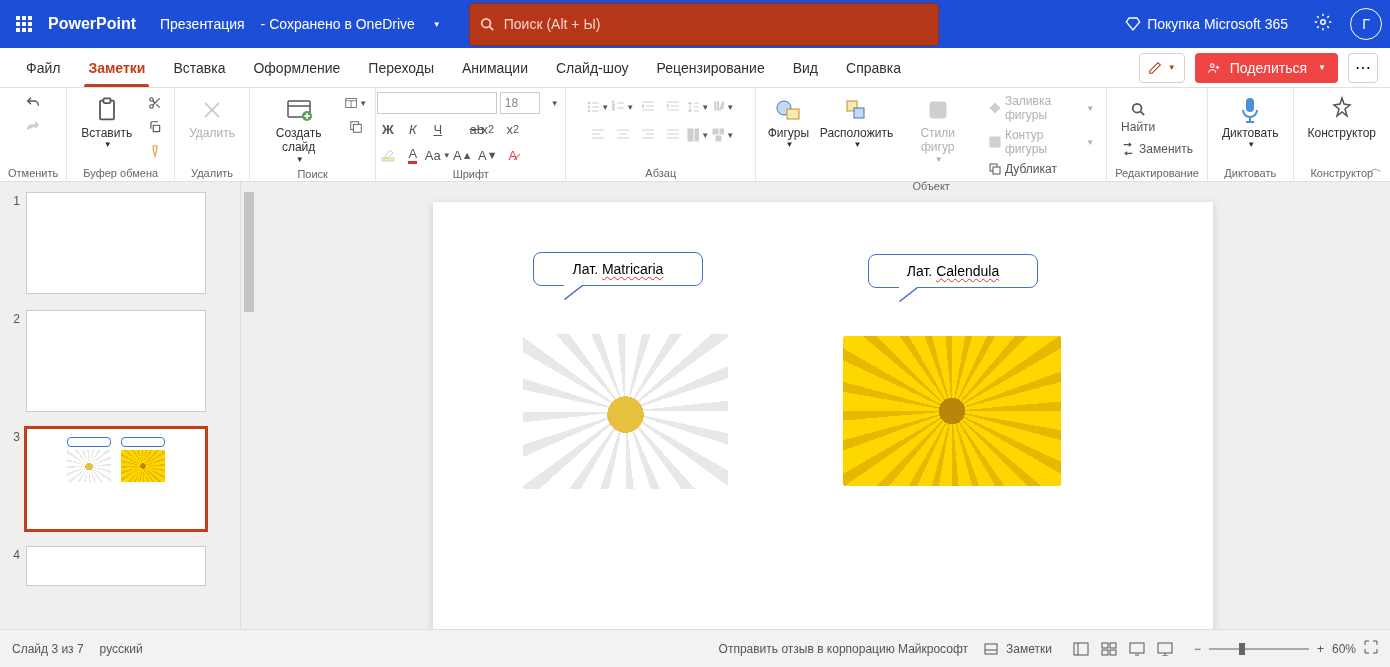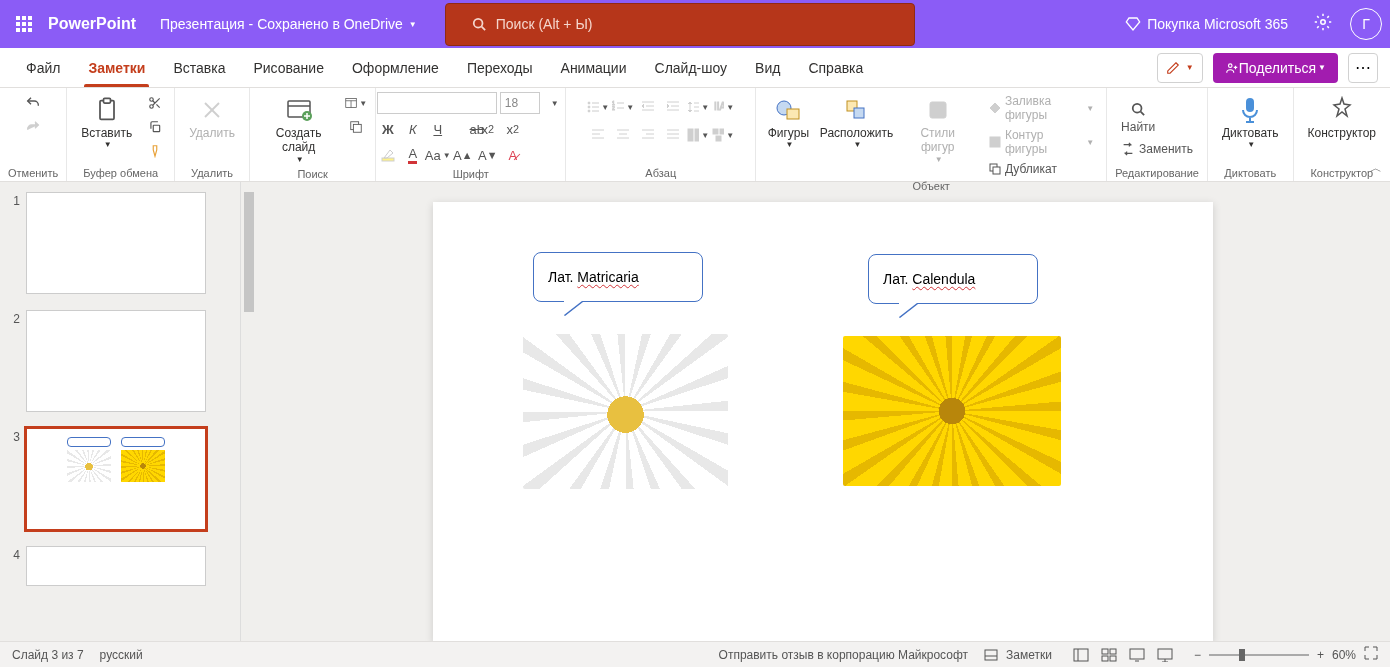--- a/index.html
+++ b/index.html
@@ -1,38 +1,38 @@
 <!DOCTYPE html>
 <html><head>
 <meta charset="utf-8">
 <style>
   * { box-sizing: border-box; margin: 0; padding: 0; font-family: "Segoe UI", Arial, sans-serif; }
   body { width: 1390px; height: 667px; overflow: hidden; background: #f3f2f1; display: flex; flex-direction: column; }
   
   
-  .titlebar { background: #8b5cf6; height: 48px; display: flex; align-items: center; color: #fff; padding: 0 8px; }
+  .titlebar { background: #1d4ed8; height: 48px; display: flex; align-items: center; color: #fff; padding: 0 8px; }
   .waffle { width: 32px; height: 32px; display: flex; align-items: center; justify-content: center; cursor: pointer; }
   .waffle svg { fill: #fff; }
   .app-name { font-weight: 600; font-size: 16px; margin-left: 8px; margin-right: 24px; }
-  .doc-title { font-size: 14px; display: flex; align-items: center; gap: 4px; cursor: pointer; }
-  .searchbox { margin-left: 28px; background: #b6361a; border: 1px solid #8f2a14; border-radius: 4px; height: 43px; width: 470px; display: flex; align-items: center; padding: 0 26px; color: #f5d6cd; font-size: 14px; gap: 10px; }
+  .doc-title { font-size: 14px; display: flex; align-items: center; gap: 16px; cursor: pointer; }
+  .searchbox { margin-left: 28px; background: #b6361a; border: 1px solid #8f2a14; border-radius: 4px; height: 43px; width: 470px; display: flex; align-items: center; padding: 0 10px; color: #f5d6cd; font-size: 14px; gap: 10px; }
   .spacer { flex: 1; }
   .title-right { display: flex; align-items: center; gap: 12px; }
   .buy { display: flex; align-items: center; gap: 6px; font-size: 14px; cursor: pointer; padding: 6px 8px; }
   .gear { cursor: pointer; padding: 6px; }
   .avatar { width: 32px; height: 32px; border: 1px solid #fff; border-radius: 50%; display: flex; align-items: center; justify-content: center; font-size: 14px; cursor: pointer; }
   
   
   .tabsbar { background: #fff; height: 40px; display: flex; align-items: center; padding: 0 12px; border-bottom: 1px solid #e1dfdd; }
   .tab { padding: 0 14px; height: 100%; display: flex; align-items: center; font-size: 14px; color: #323130; cursor: pointer; position: relative; }
   .tab.active { color: #c43e1c; font-weight: 600; }
   .tab.active::after { content: ""; position: absolute; bottom: 0; left: 10px; right: 10px; height: 3px; background: #c43e1c; border-radius: 2px 2px 0 0; }
   .tabs-right { margin-left: auto; display: flex; align-items: center; gap: 10px; }
   .mode-btn { height: 30px; border: 1px solid #d1d1d1; border-radius: 4px; padding: 0 8px; display:flex; align-items:center; gap:4px; cursor:pointer; color:#c43e1c;}
-  .share-btn { height: 30px; background: #a21caf; color: #fff; border: none; border-radius: 4px; padding: 0 12px; display:flex; align-items:center; gap:0; cursor:pointer; font-size:14px;}
+  .share-btn { height: 30px; background: #ef4444; color: #fff; border: none; border-radius: 4px; padding: 0 12px; display:flex; align-items:center; gap:9px; cursor:pointer; font-size:14px;}
   .ellipsis { height:30px; width:30px; border:1px solid #d1d1d1; border-radius:4px; display:flex; align-items:center; justify-content:center; cursor:pointer;}
   
   
   .ribbon { background: #fff; height: 94px; display: flex; border-bottom: 1px solid #e1dfdd; font-size: 12px; color: #323130; position: relative; }
   .group { display: flex; flex-direction: column; align-items: center; padding: 4px 8px 2px; border-right: 1px solid #e8e8e8; }
   .group-body { flex: 1; display: flex; align-items: flex-start; gap: 6px; }
   .group-label { font-size: 11px; color: #666; margin-top: 2px; }
   .vbtn { display: flex; flex-direction: column; align-items: center; justify-content: center; padding: 2px 6px; cursor: pointer; border-radius: 3px; min-width: 48px; text-align:center; line-height:1.2;}
   .vbtn .icon { height: 32px; display:flex; align-items:center; justify-content:center; }
   .smallcol { display:flex; flex-direction:column; gap:2px; }
@@ -56,21 +56,21 @@
   .thumb-content { position:absolute; inset:0; padding:8px 10px; display:flex; gap:10px; justify-content:center;}
   .thumb-bubble { border:1px solid #4472c4; border-radius:4px; font-size:4px; padding:2px 4px; height:10px; width:44px; text-align:center; position:relative;}
   .tcol { display:flex; flex-direction:column; gap:3px; align-items:center;}
   
   .scrollbar-gutter { width:16px; background:#f0efed; border-left:1px solid #ddd; position:relative;}
   .scrollbar-thumb { background:#c5c5c5; width:10px; margin:0 auto; height:120px; margin-top:10px; border-radius:0;}
   
   .canvas-area { flex:1; display:flex; align-items:flex-start; justify-content:center; padding:20px; overflow:auto;}
   .slide { width: 780px; height: 440px; background:#fff; box-shadow: 0 2px 8px rgba(0,0,0,0.15); position:relative;}
   
-  .callout { position:absolute; border:1.5px solid #4472c4; border-radius:8px; background:#fff; padding: 16px 14px; font-size:14px; text-align:left;}
+  .callout { position:absolute; border:1.5px solid #4472c4; border-radius:8px; background:#fff; padding: 8px 14px; font-size:14px; text-align:center;}
   .callout .tail { position:absolute; width:0; height:0; }
   .callout1 { top:50px; left:100px; width:170px; }
   .callout2 { top:52px; left:435px; width:170px; }
   .tail1 { bottom:-14px; left:30px; border-top:14px solid #fff; border-right:18px solid transparent; filter:drop-shadow(0 1.5px 0 #4472c4) drop-shadow(1.5px 0 0 #4472c4);}
   .tail2 { bottom:-14px; left:30px; border-top:14px solid #fff; border-right:18px solid transparent; filter:drop-shadow(0 1.5px 0 #4472c4) drop-shadow(1.5px 0 0 #4472c4);}
   .spellerr { text-decoration: underline wavy #d13438 1px; text-underline-offset:2px;}
   
   .flower-img { position:absolute; width:205px; height:155px; }
   .img1 { top:132px; left:90px;}
   .img2 { top:134px; left:410px; width:218px; height:150px;}
@@ -87,21 +87,21 @@
   .calendula { background:
     radial-gradient(circle at 50% 50%, #b8860b 0 10%, transparent 10%),
     repeating-conic-gradient(from 0deg, #ffd700 0deg 10deg, #e6b800 10deg 15deg);
     background-color:#2a5a2a;
     border-radius:2px;
     background-size: 100% 100%, 120% 120%;
     background-position: center, center;
   }
   
   
-  .statusbar { height:26px; background:#f3f2f1; border-top:1px solid #e1dfdd; display:flex; align-items:center; padding:0 12px; font-size:12px; color:#555; gap:16px;}
+  .statusbar { height:38px; background:#f3f2f1; border-top:1px solid #e1dfdd; display:flex; align-items:center; padding:0 12px; font-size:12px; color:#555; gap:16px;}
   .statusbar .spacer2 { flex:1;}
   .view-btns { display:flex; gap:2px;}
   .view-btns .vb { width:26px; height:20px; display:flex; align-items:center; justify-content:center; cursor:pointer; border-radius:2px;}
   .zoom-slider { display:flex; align-items:center; gap:8px;}
   .slider-track { width:100px; height:2px; background:#aaa; position:relative;}
   .slider-knob { position:absolute; top:-5px; left:30%; width:6px; height:12px; background:#666;}
   .chev { font-size:8px; margin-left:2px;}
   
   .mini-daisy { width:44px; height:32px; background:
     radial-gradient(circle at 50% 52%, #e8c040 0 14%, transparent 14%),
@@ -157,25 +157,25 @@
     <div class="avatar">
       <span>Г</span>
     </div>
   </div>
 </div>
 
 <div class="tabsbar">
   <div class="tab">Файл</div>
   <div class="tab active">Заметки</div>
   <div class="tab">Вставка</div>
-  <div class="tab">Рисование</div>
   <div class="tab">Оформление</div>
   <div class="tab">Переходы</div>
   <div class="tab">Анимации</div>
   <div class="tab">Слайд-шоу</div>
+  <div class="tab">Рецензирование</div>
   <div class="tab">Вид</div>
   <div class="tab">Справка</div>
   <div class="tabs-right">
     <div class="mode-btn">
       <svg width="14" height="14" viewBox="0 0 24 24" fill="none" stroke="#c43e1c" stroke-width="2">
           <path d="M17 3l4 4L7 21H3v-4z"></path>
         </svg>
       <span class="chev">▼</span>
     </div>
     <button class="share-btn">

